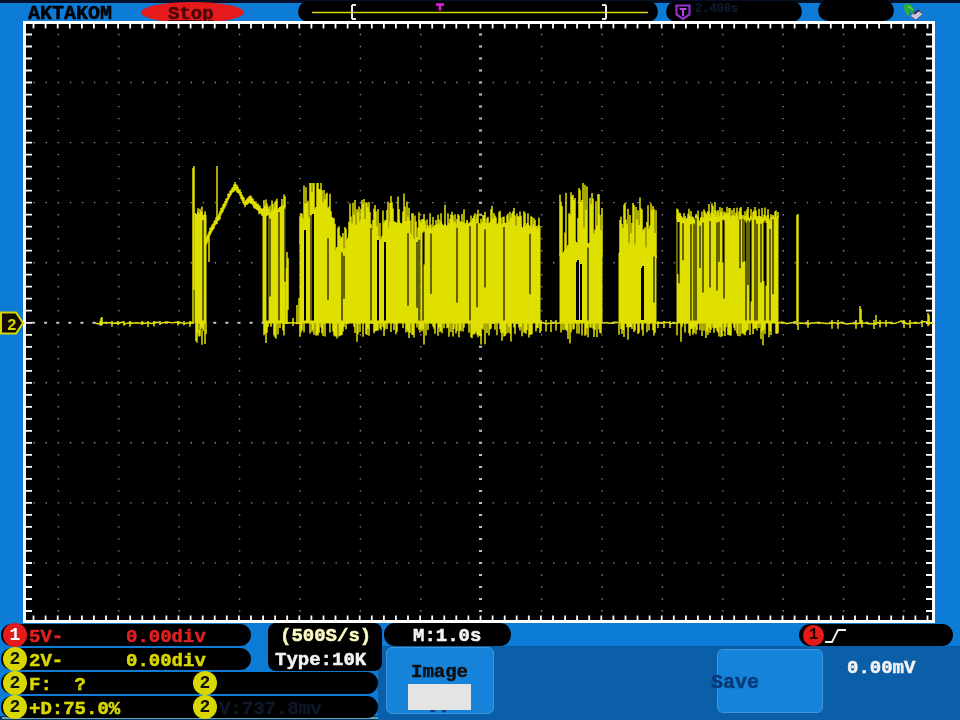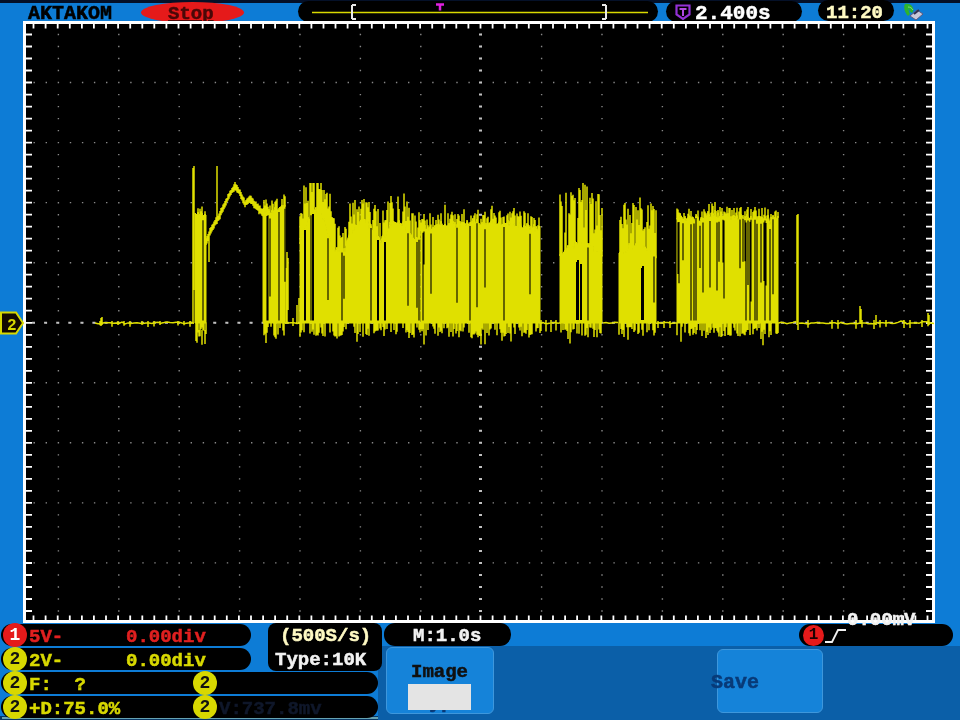--- a/index.html
+++ b/index.html
@@ -24,24 +24,24 @@
   <path d="M54 4v14M54 4h4M54 18h4" stroke="#e8e8e8" stroke-width="2" fill="none"></path>
   <path d="M308 4v14M308 4h-4M308 18h-4" stroke="#e8e8e8" stroke-width="2" fill="none"></path>
   <path d="M138 3.5h8M142 3.5v6" stroke="#e020e0" stroke-width="2.5" fill="none"></path>
 </svg>
 
 <div class="abs pill" style="left:666px;top:1px;width:136px;height:21px;"></div>
 <svg class="abs" style="left:674px;top:3px;" width="20" height="18" viewBox="0 0 20 18">
   <path d="M2.5 2.5h13v9l-6.5 4.5l-6.5-4.5z" fill="#000" stroke="#9331d6" stroke-width="2.2"></path>
   <path d="M5.5 6h7M9 6v7" stroke="#b14ae0" stroke-width="2" fill="none"></path>
 </svg>
-<div class="abs mono" style="left:695px;top:2px;font-size:21px;color:#ffffff;">2.400s</div>
+<div class="abs mono" style="left:695px;top:2px;font-size:12px;color:#0f172a;">2.400s</div>
 
 <div class="abs pill" style="left:818px;top:0px;width:76px;height:21px;"></div>
-<div class="abs mono" style="left:826px;top:2px;font-size:19px;color:#fef9c3;">11:20</div>
+<div class="abs mono" style="left:826px;top:2px;font-size:19px;color:#000000;">11:20</div>
 
 <svg class="abs" style="left:902px;top:3px;" width="22" height="18" viewBox="0 0 22 18">
   <path d="M3 1c4-1 7 1 8 4c1 2 0 4-1 5c-2-1-3-3-3-5c-1 2 0 4 1 6l-2 2c-3-3-5-9-3-12z" fill="#2db32d"></path>
   <path d="M6 4c2 0 4 1 5 3" stroke="#7fe07f" stroke-width="1" fill="none"></path>
   <path d="M8 13l7-6l6 4l-7 6z" fill="#c8c8d8" stroke="#5a5a80" stroke-width="1"></path>
   <path d="M12 11l5-4" stroke="#303050" stroke-width="2"></path>
 </svg>
 
 <div class="abs" style="left:23px;top:21px;width:912px;height:602px;">
 <svg width="912" height="602" viewBox="0 0 912 602">
@@ -94,21 +94,21 @@
 <div class="circ" style="left:3px;top:695px;background:#d8d800;color:#111;">2</div>
 <div class="abs mono" style="left:29px;top:698px;font-size:19px;color:#d8d800;">+D:75.0%</div>
 <div class="circ" style="left:193px;top:695px;background:#d8d800;color:#111;">2</div>
 <div class="abs mono" style="left:219px;top:698px;font-size:19px;color:#0f172a;">V:737.8mv</div>
 
 <div class="abs pill" style="left:799px;top:624px;width:154px;height:21.5px;"></div>
 <div class="circ" style="left:803px;top:625px;width:21px;height:21px;line-height:21px;font-size:16px;background:#e51a1a;color:#1a0000;">1</div>
 <svg class="abs" style="left:824px;top:626px;" width="28" height="18" viewBox="0 0 28 18">
   <path d="M1 16h7l6-12h8" stroke="#f2f2f2" stroke-width="1.8" fill="none"></path>
 </svg>
-<div class="abs mono" style="left:847px;top:609px;font-size:19px;color:#f2f2f2;">0.00mV</div>
+<div class="abs mono" style="left:847px;top:657px;font-size:19px;color:#f2f2f2;">0.00mV</div>
 
 <div class="btn" style="left:386px;top:647px;width:108px;height:67px;"></div>
 <div class="abs mono" style="left:417px;top:691px;font-size:20px;color:#083a78;">Type</div>
 <div class="abs" style="left:408px;top:684px;width:63px;height:26px;background:#e4e4e4;"></div>
 <div class="abs mono" style="left:411px;top:661px;font-size:19px;color:#101010;">Image</div>
 
 <div class="btn" style="left:717px;top:649px;width:106px;height:64px;"></div>
 <div class="abs mono" style="left:711px;top:671px;font-size:20px;color:#083a78;">Save</div>
 
 </body></html>

